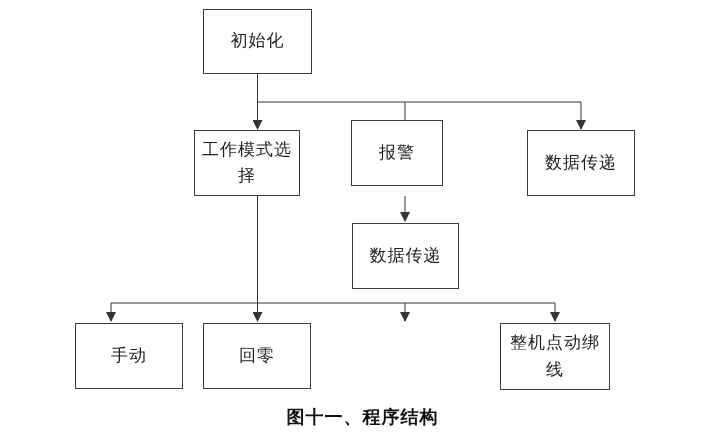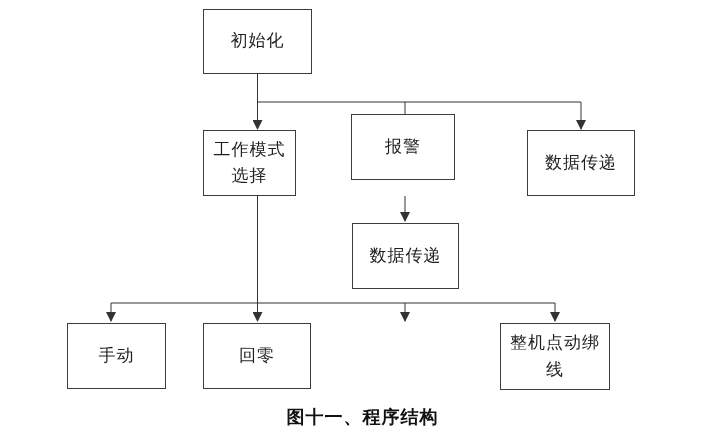--- a/index.html
+++ b/index.html
@@ -56,37 +56,37 @@
     <path d="M111,303 L555,303" fill="none" stroke="#333333" stroke-width="1"></path>
     <path d="M111,303 L111,321" fill="none" stroke="#333333" stroke-width="1" marker-end="url(#arrow)"></path>
     <path d="M405,303 L405,321" fill="none" stroke="#333333" stroke-width="1" marker-end="url(#arrow)"></path>
     <path d="M555,303 L555,321" fill="none" stroke="#333333" stroke-width="1" marker-end="url(#arrow)"></path>
   </svg>
 
   <div class="node" style="left:203px;top:9px;width:109px;height:65px">
     <span>初始化</span>
   </div>
 
-  <div class="node" style="left:203px;top:130px;width:93px;height:66px">
+  <div class="node" style="left:194px;top:130px;width:106px;height:66px">
     <span>工作模式选择</span>
   </div>
 
-  <div class="node" style="left:351px;top:114px;width:104px;height:66px">
+  <div class="node" style="left:351px;top:120px;width:92px;height:66px">
     <span>报警</span>
   </div>
 
   <div class="node" style="left:527px;top:130px;width:108px;height:66px">
     <span>数据传递</span>
   </div>
 
   <div class="node" style="left:352px;top:223px;width:107px;height:66px">
     <span>数据传递</span>
   </div>
 
-  <div class="node" style="left:67px;top:323px;width:99px;height:66px">
+  <div class="node" style="left:75px;top:323px;width:108px;height:66px">
     <span>手动</span>
   </div>
 
   <div class="node" style="left:203px;top:323px;width:108px;height:66px">
     <span>回零</span>
   </div>
 
 
   <div class="node" style="left:500px;top:323px;width:110px;height:67px">
     <span>整机点动绑线</span>

